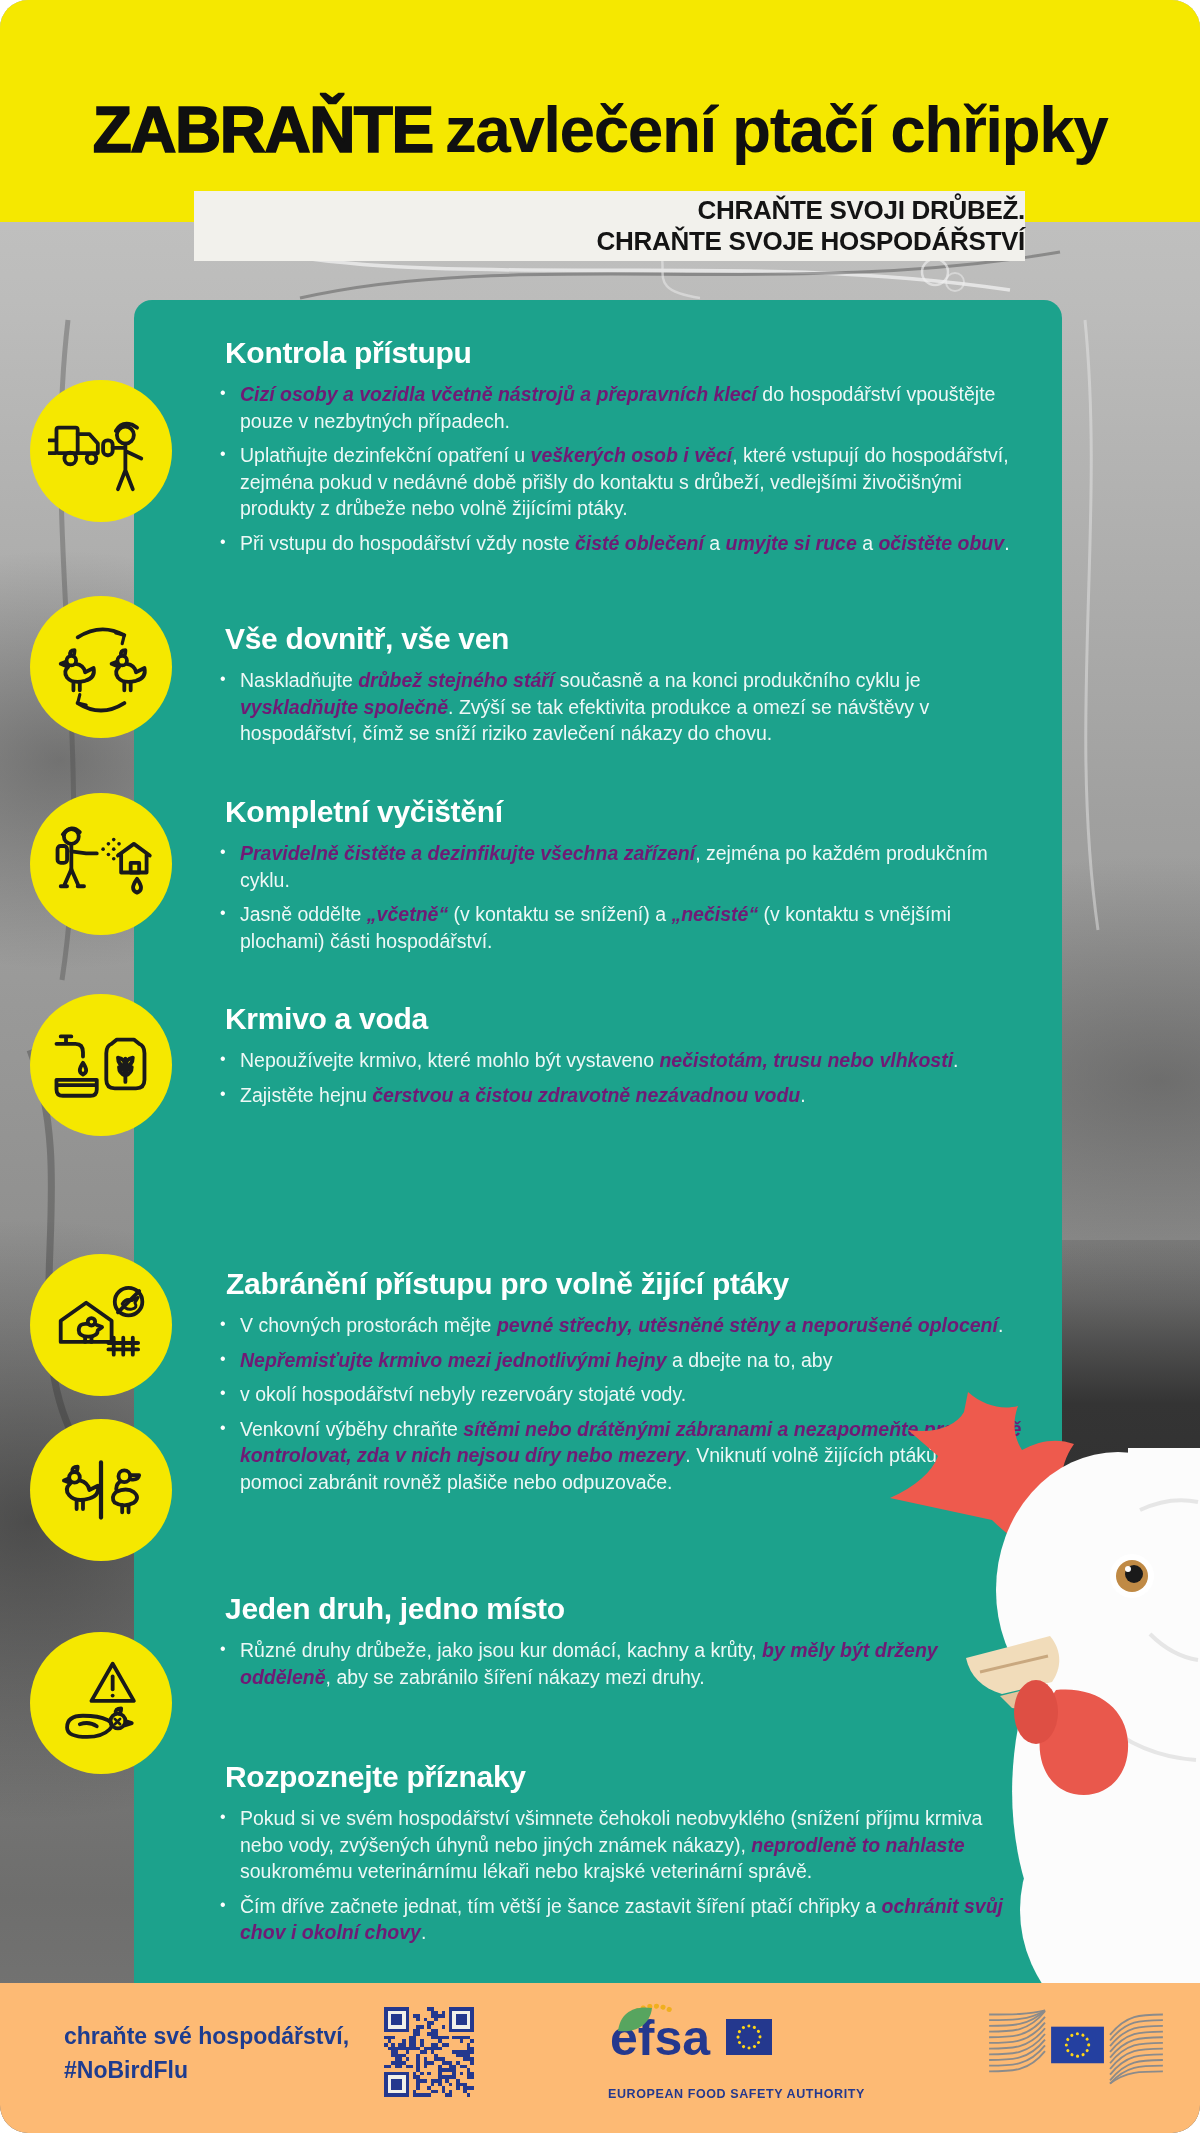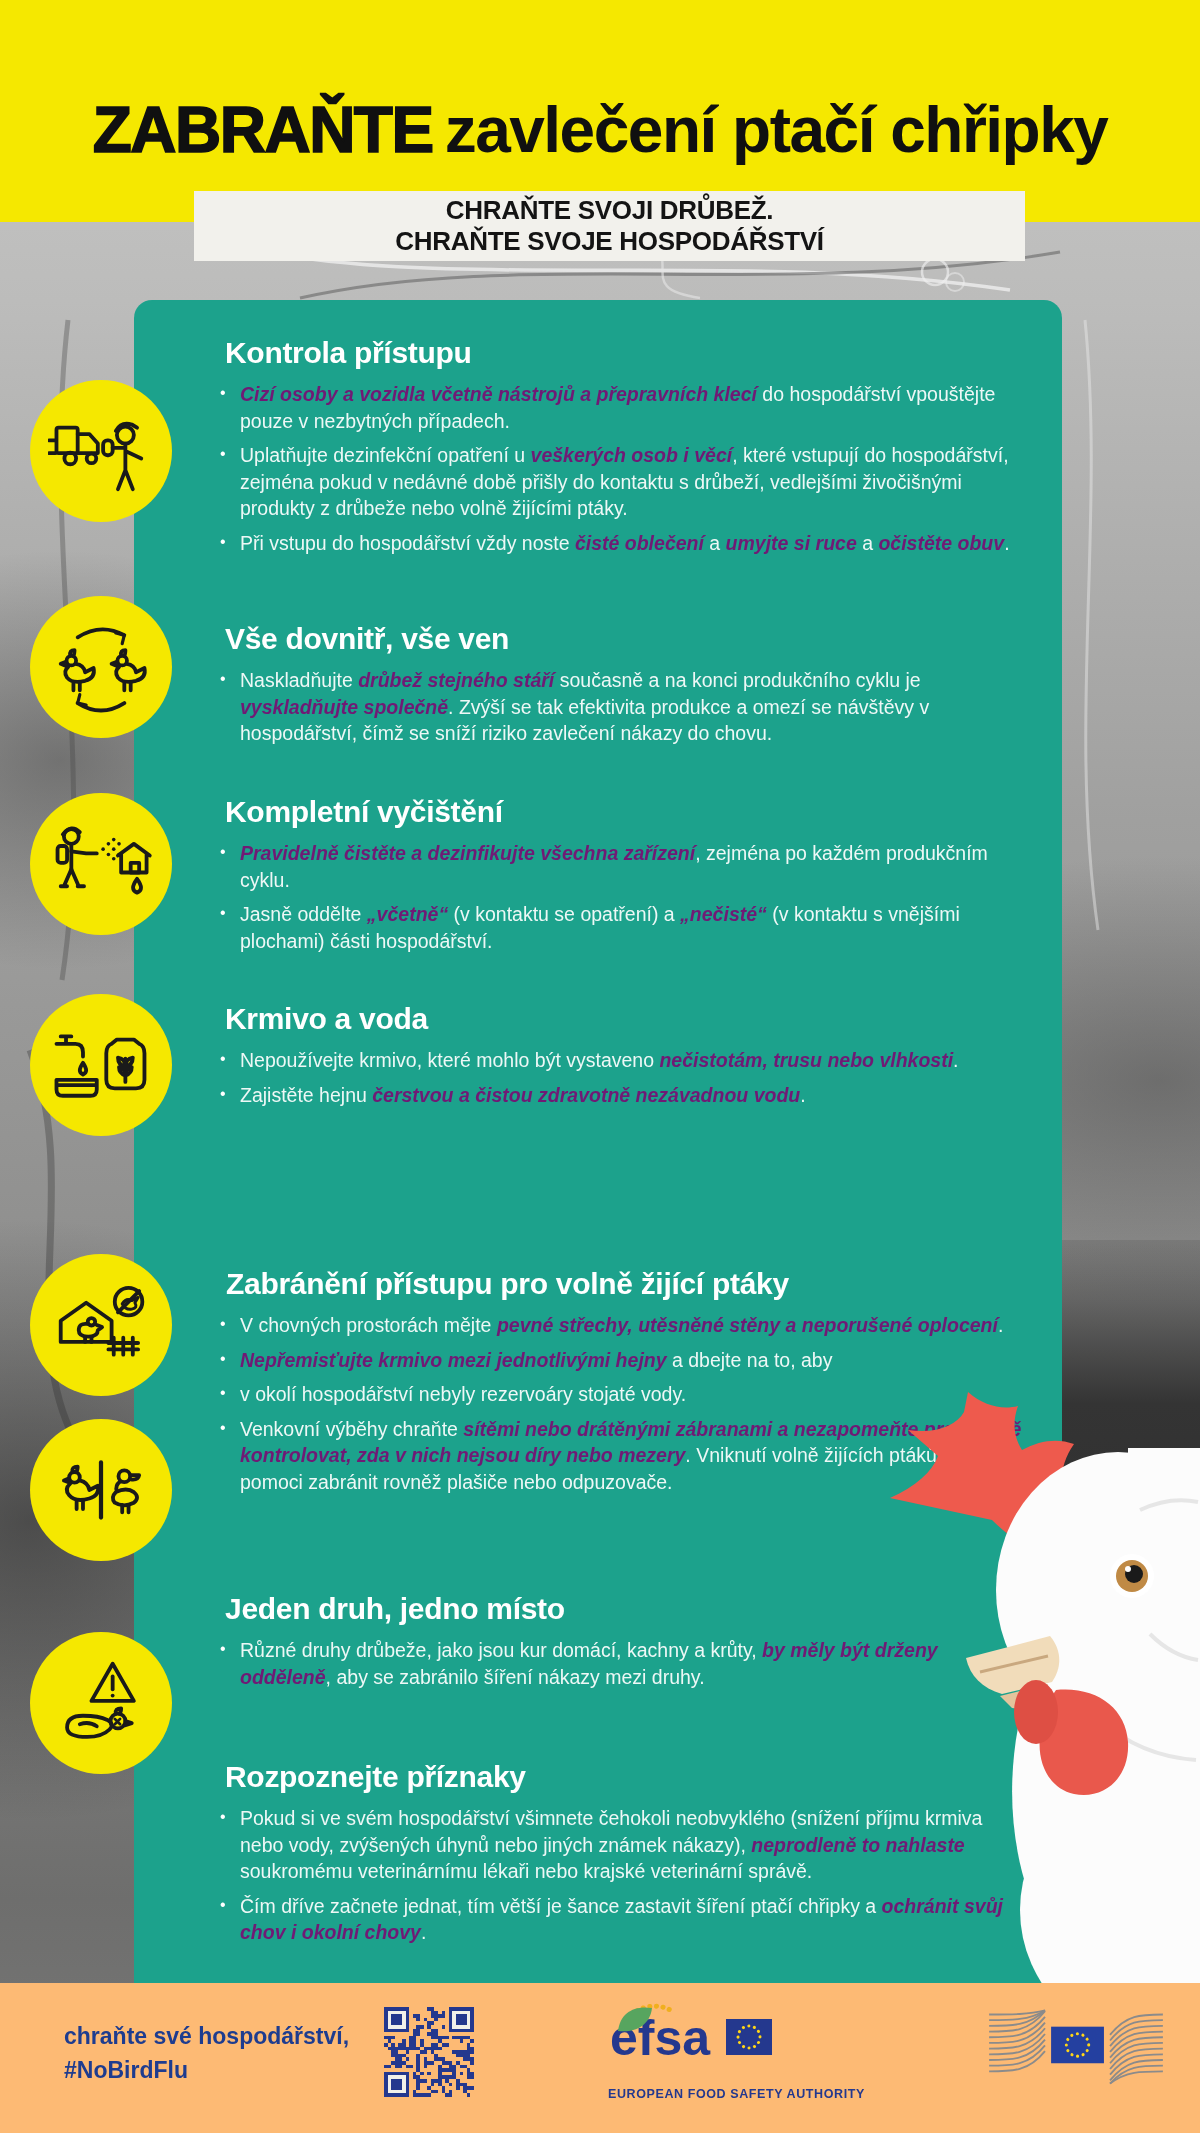--- a/index.html
+++ b/index.html
@@ -1,34 +1,34 @@
 <!DOCTYPE html>
 <html><head>
 <meta charset="utf-8">
 <style>
   html,body{margin:0;padding:0;background:#ffffff;}
   .poster{position:relative;width:1200px;height:2133px;overflow:hidden;
-    font-family:"Liberation Sans",sans-serif;background:#a9a9a8;}
+    font-family:"Liberation Sans",sans-serif;background:#a9a9a8;border-radius:28px;}
   
   .bg{position:absolute;inset:0;z-index:0;background:
     radial-gradient(420px 300px at 60px 760px, rgba(40,40,40,.40), transparent 70%),
     radial-gradient(520px 430px at 30px 1520px, rgba(22,22,22,.50), transparent 70%),
     radial-gradient(460px 560px at 1190px 1750px, rgba(8,8,8,.78), transparent 65%),
     radial-gradient(600px 320px at 1160px 1080px, rgba(60,60,60,.45), transparent 70%),
     linear-gradient(180deg,#c8c8c7 0px,#bcbcbb 300px,#a0a09f 820px,#8d8d8c 1320px,#6e6e6d 1900px,#787877 2133px);}
   .bg-dark{position:absolute;left:1040px;top:1240px;width:160px;height:743px;z-index:1;
     background:linear-gradient(180deg,rgba(48,48,48,.15) 0,#343434 22%,#232323 100%);}
   .wires{position:absolute;inset:0;z-index:1;}
   
   .band{position:absolute;left:0;top:0;width:1200px;height:222px;z-index:2;}
   .title{position:absolute;left:0;top:97px;width:100%;text-align:center;z-index:3;
     font-size:64px;line-height:66px;font-weight:900;color:#101010;letter-spacing:-1.5px;white-space:nowrap;}
   .title .t1{-webkit-text-stroke:1.6px #101010;margin-right:12px;}
   .subbox{position:absolute;left:194px;top:191px;width:831px;height:70px;z-index:3;
-    display:flex;flex-direction:column;justify-content:center;text-align:center;
+    display:flex;flex-direction:column;justify-content:center;text-align:right;
     font-weight:800;font-size:26px;line-height:31px;color:#141414;letter-spacing:-0.3px;}
   
   .panel{position:absolute;left:134px;top:300px;width:928px;height:1683px;z-index:2;
     border-radius:18px 18px 0 0;}
   .sec{position:absolute;left:218px;width:806px;z-index:3;}
   .sec h2{margin:0 0 11px 7px;font-size:30px;font-weight:800;color:#ffffff;letter-spacing:-0.3px;}
   .sec ul{list-style:none;margin:0;padding:0;font-size:19.5px;line-height:26.5px;color:rgba(255,255,255,.92);}
   .sec li{position:relative;padding-left:22px;margin-bottom:8px;}
   .sec li::before{content:"\2022";position:absolute;left:2px;top:-1px;font-size:16px;color:#ffffff;}
   .sec .b{font-weight:700;color:#701a75;font-style:italic;}
@@ -94,21 +94,21 @@
   <section class="sec s2">
     <h2>Vše dovnitř, vše ven</h2>
     <ul>
         <li><span>Naskladňujte </span><span class="b">drůbež stejného stáří</span><span> současně a na konci produkčního cyklu je </span><span class="b">vyskladňujte společně</span><span>. Zvýší se tak efektivita produkce a omezí se návštěvy v hospodářství, čímž se sníží riziko zavlečení nákazy do chovu.</span></li>
       </ul>
   </section>
   <section class="sec s3">
     <h2>Kompletní vyčištění</h2>
     <ul>
         <li><span class="b">Pravidelně čistěte a dezinfikujte všechna zařízení</span><span>, zejména po každém produkčním cyklu.</span></li>
-        <li><span>Jasně oddělte </span><span class="b">„včetně“</span><span> (v kontaktu se opatření) a </span><span class="b">„nečisté“</span><span> (v kontaktu s vnějšími plochami) části hospodářství.</span></li>
+        <li><span>Jasně oddělte </span><span class="b">„včetně“</span><span> (v kontaktu se snížení) a </span><span class="b">„nečisté“</span><span> (v kontaktu s vnějšími plochami) části hospodářství.</span></li>
       </ul>
   </section>
   <section class="sec s4">
     <h2>Krmivo a voda</h2>
     <ul>
         <li><span>Nepoužívejte krmivo, které mohlo být vystaveno </span><span class="b">nečistotám, trusu nebo vlhkosti</span><span>.</span></li>
         <li><span>Zajistěte hejnu </span><span class="b">čerstvou a čistou zdravotně nezávadnou vodu</span><span>.</span></li>
       </ul>
   </section>
   <section class="sec s5">

